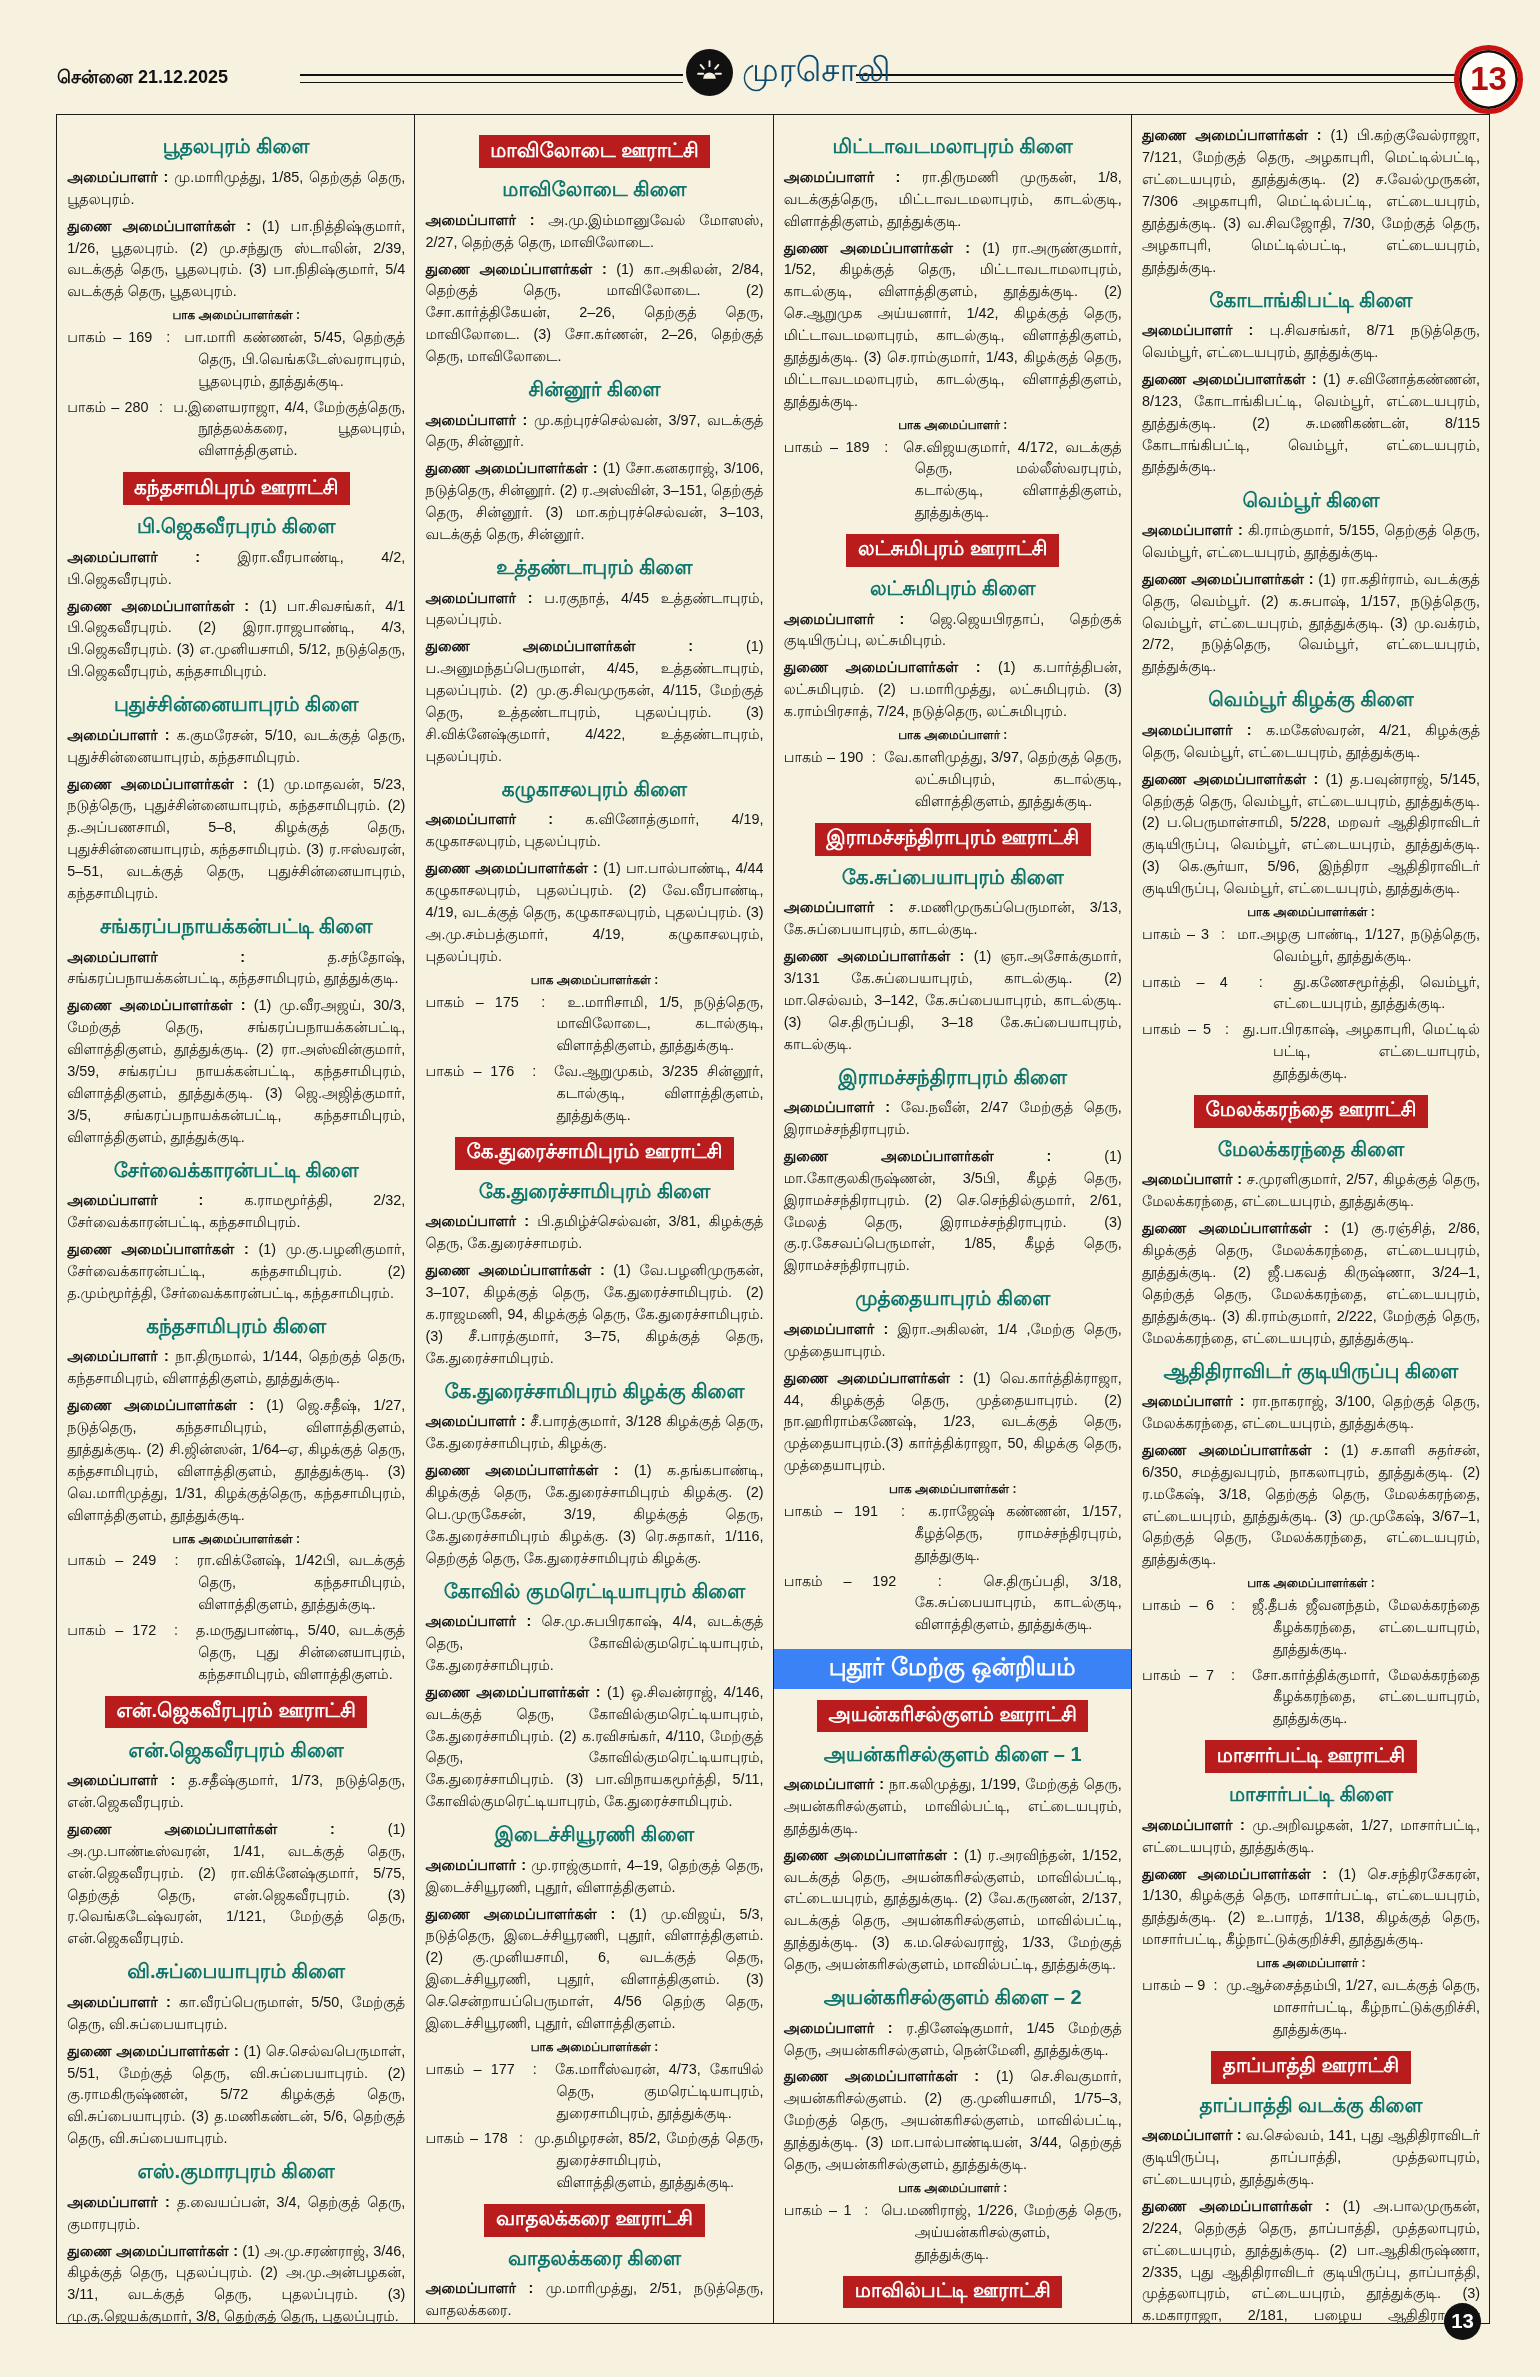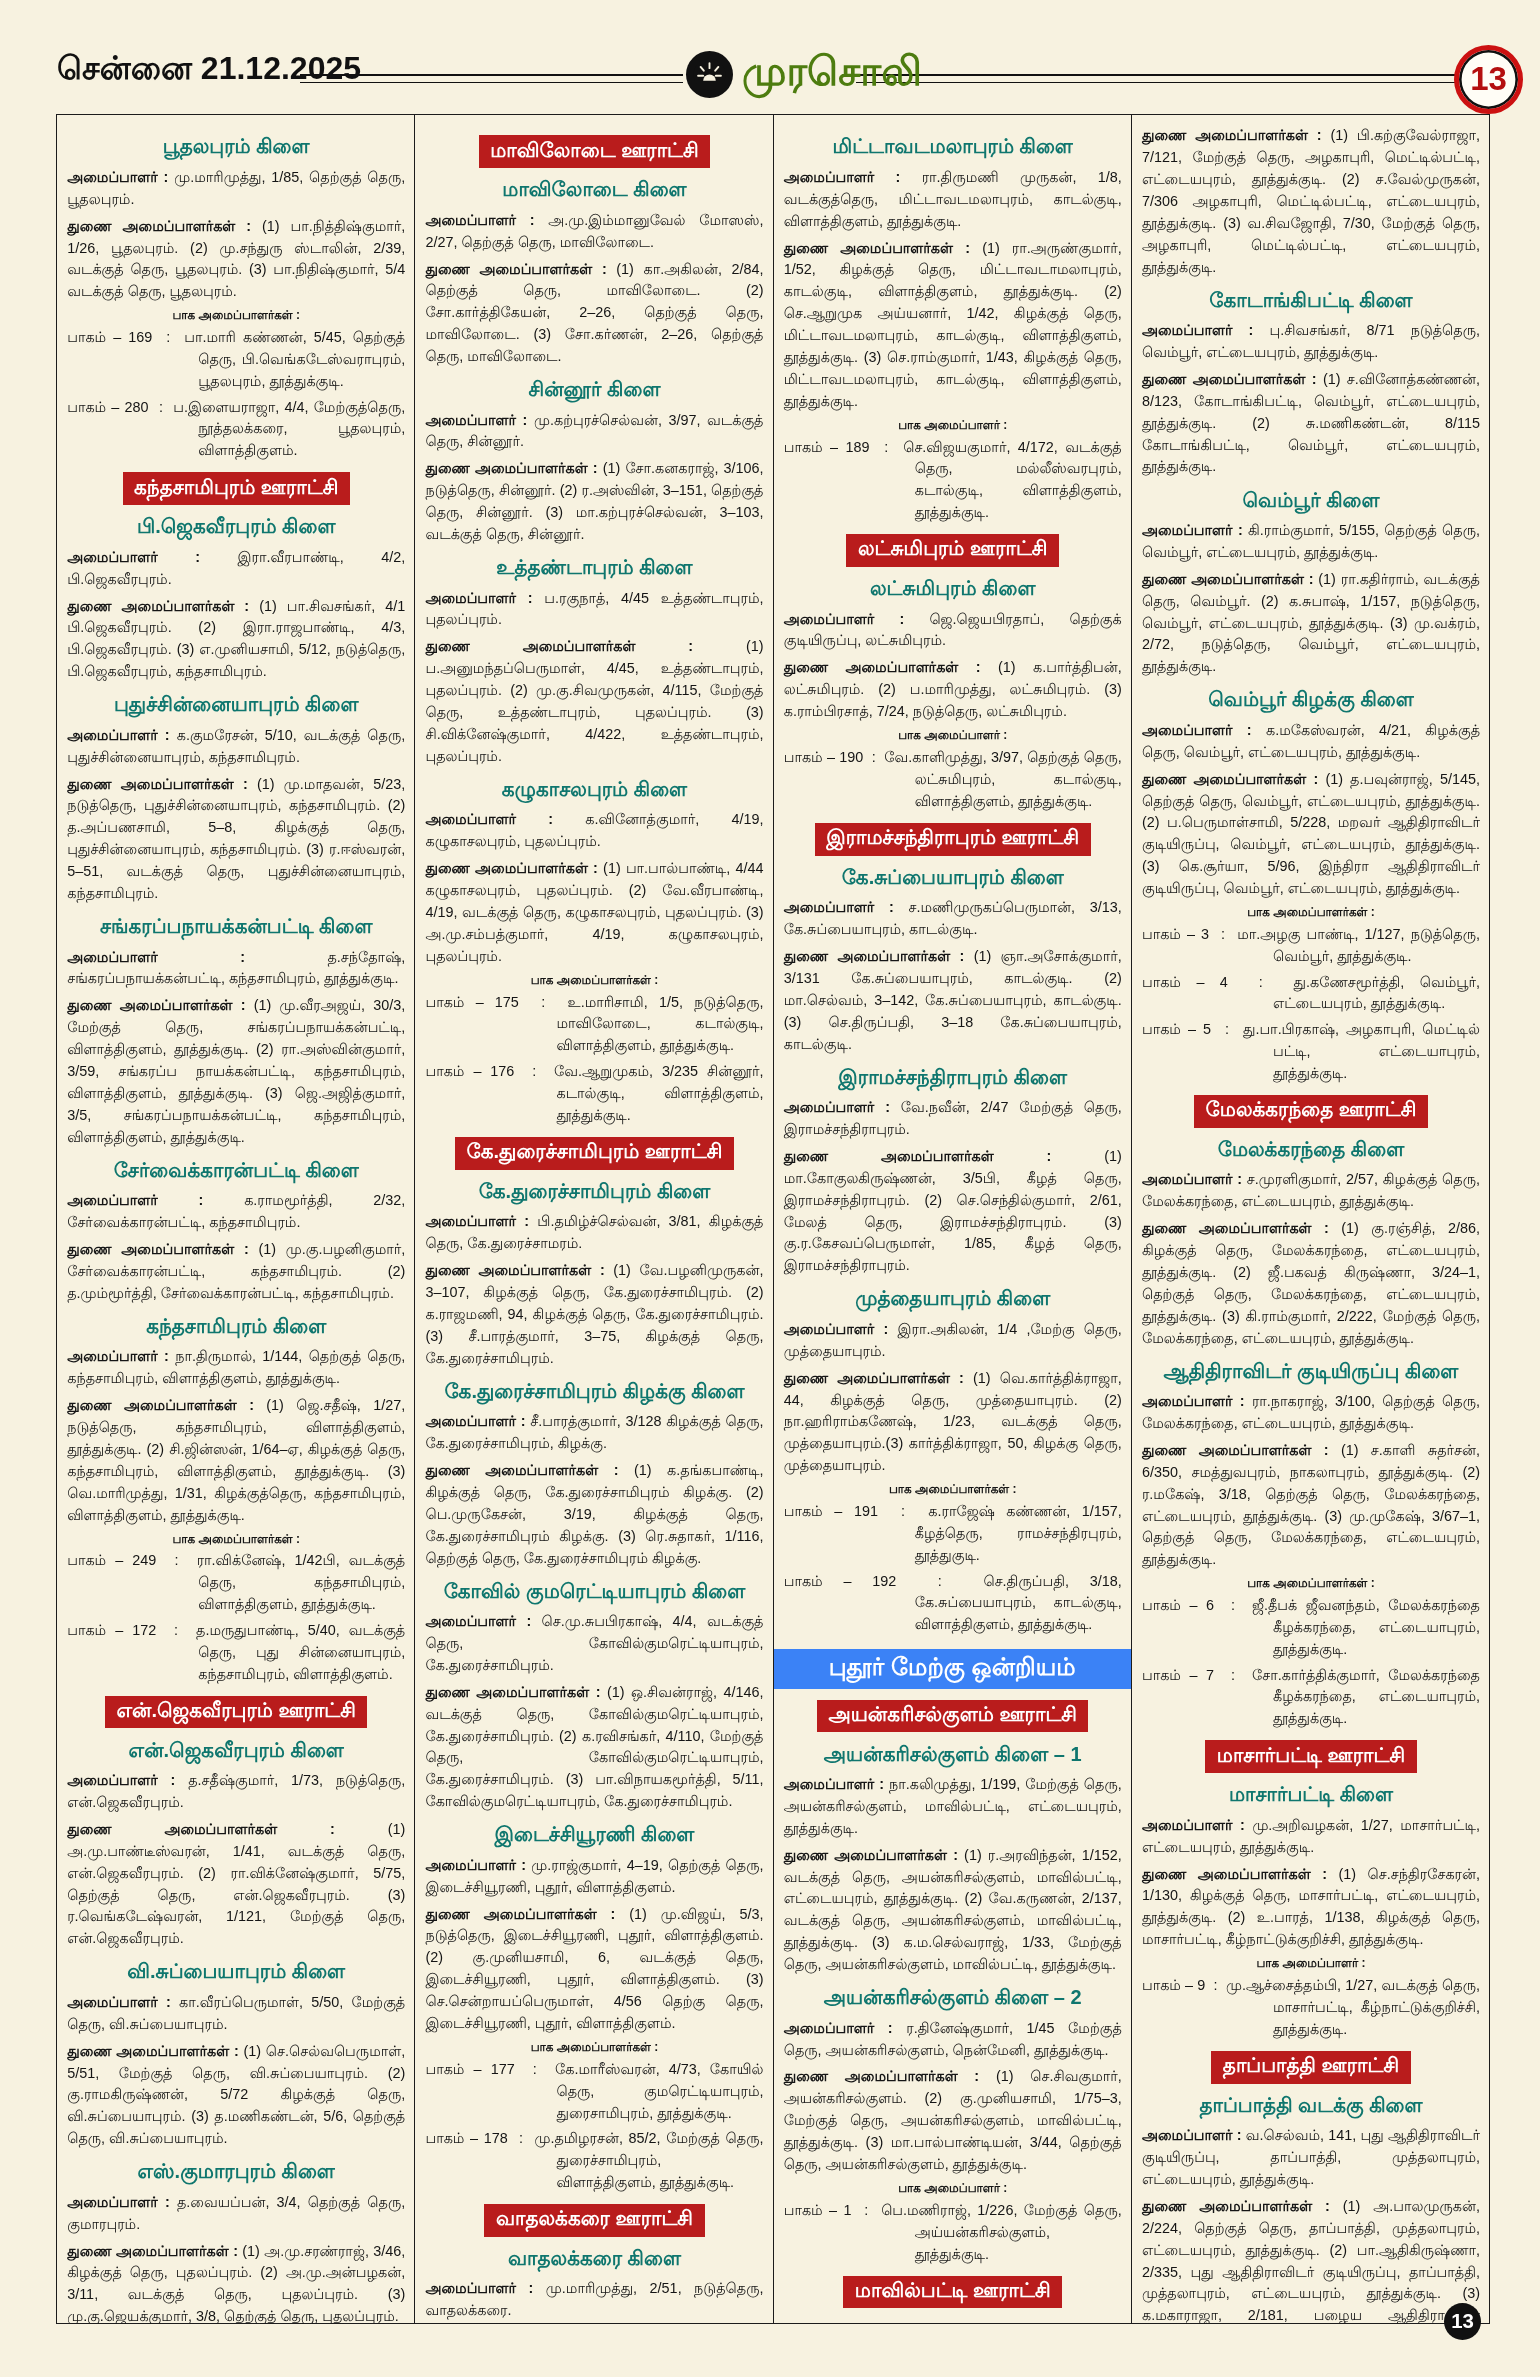--- a/index.html
+++ b/index.html
@@ -4,28 +4,28 @@
 <style>
   html,body{margin:0;padding:0;}
   body{
     width:1541px;height:2377px;position:relative;
     background:#f7f2e0;
     font-family:"Liberation Sans", sans-serif;
     color:#151515;
   }
   
   .hdr{position:absolute;top:50px;left:0;width:1541px;height:57px;}
-  .dateline{position:absolute;left:57px;top:0;font-size:32px;font-weight:bold;color:#111;}
+  .dateline{position:absolute;left:57px;top:17px;font-size:18px;font-weight:bold;color:#111;}
   .rule{position:absolute;top:24px;height:5.7px;border-top:2.6px solid #111;border-bottom:1.9px solid #111;}
   .rule.r1{left:300px;width:383px;}
   .rule.r2{left:856px;width:600px;}
   .masthead{position:absolute;left:686px;top:-1.3px;display:flex;align-items:center;gap:9px;}
   .mlogo{width:47px;height:47px;border-radius:50%;background:#111;display:flex;align-items:center;justify-content:center;}
   .mlogo svg{display:block;}
-  .mtitle{font-size:40px;font-weight:bold;color:#4d7c0f;}
+  .mtitle{font-size:33px;font-weight:normal;color:#0c4a6e;}
   .pagecirc{position:absolute;right:18px;top:-5.1px;width:59px;height:59px;border-radius:50%;
     background:#fffdf6;border:5.7px solid #cc1111;box-shadow:inset 0 0 0 2.6px #111;
     display:flex;align-items:center;justify-content:center;font-size:33px;font-weight:bold;color:#b40f0f;}
   
   .sheet{position:absolute;left:56px;top:114px;width:1432px;height:2208px;
     border:1.9px solid #1c1c1c;display:flex;background:#f7f2e0;}
   .col{flex:1 1 0;padding:10.2px 9px 6.4px 10.2px;overflow:hidden;border-left:1.9px solid #1c1c1c;}
   .col:first-child{border-left:none;}
   
   .head-branch{color:#0f766e;font-size:20px;font-weight:bold;text-align:center;margin:10.2px 0 6.4px;}

